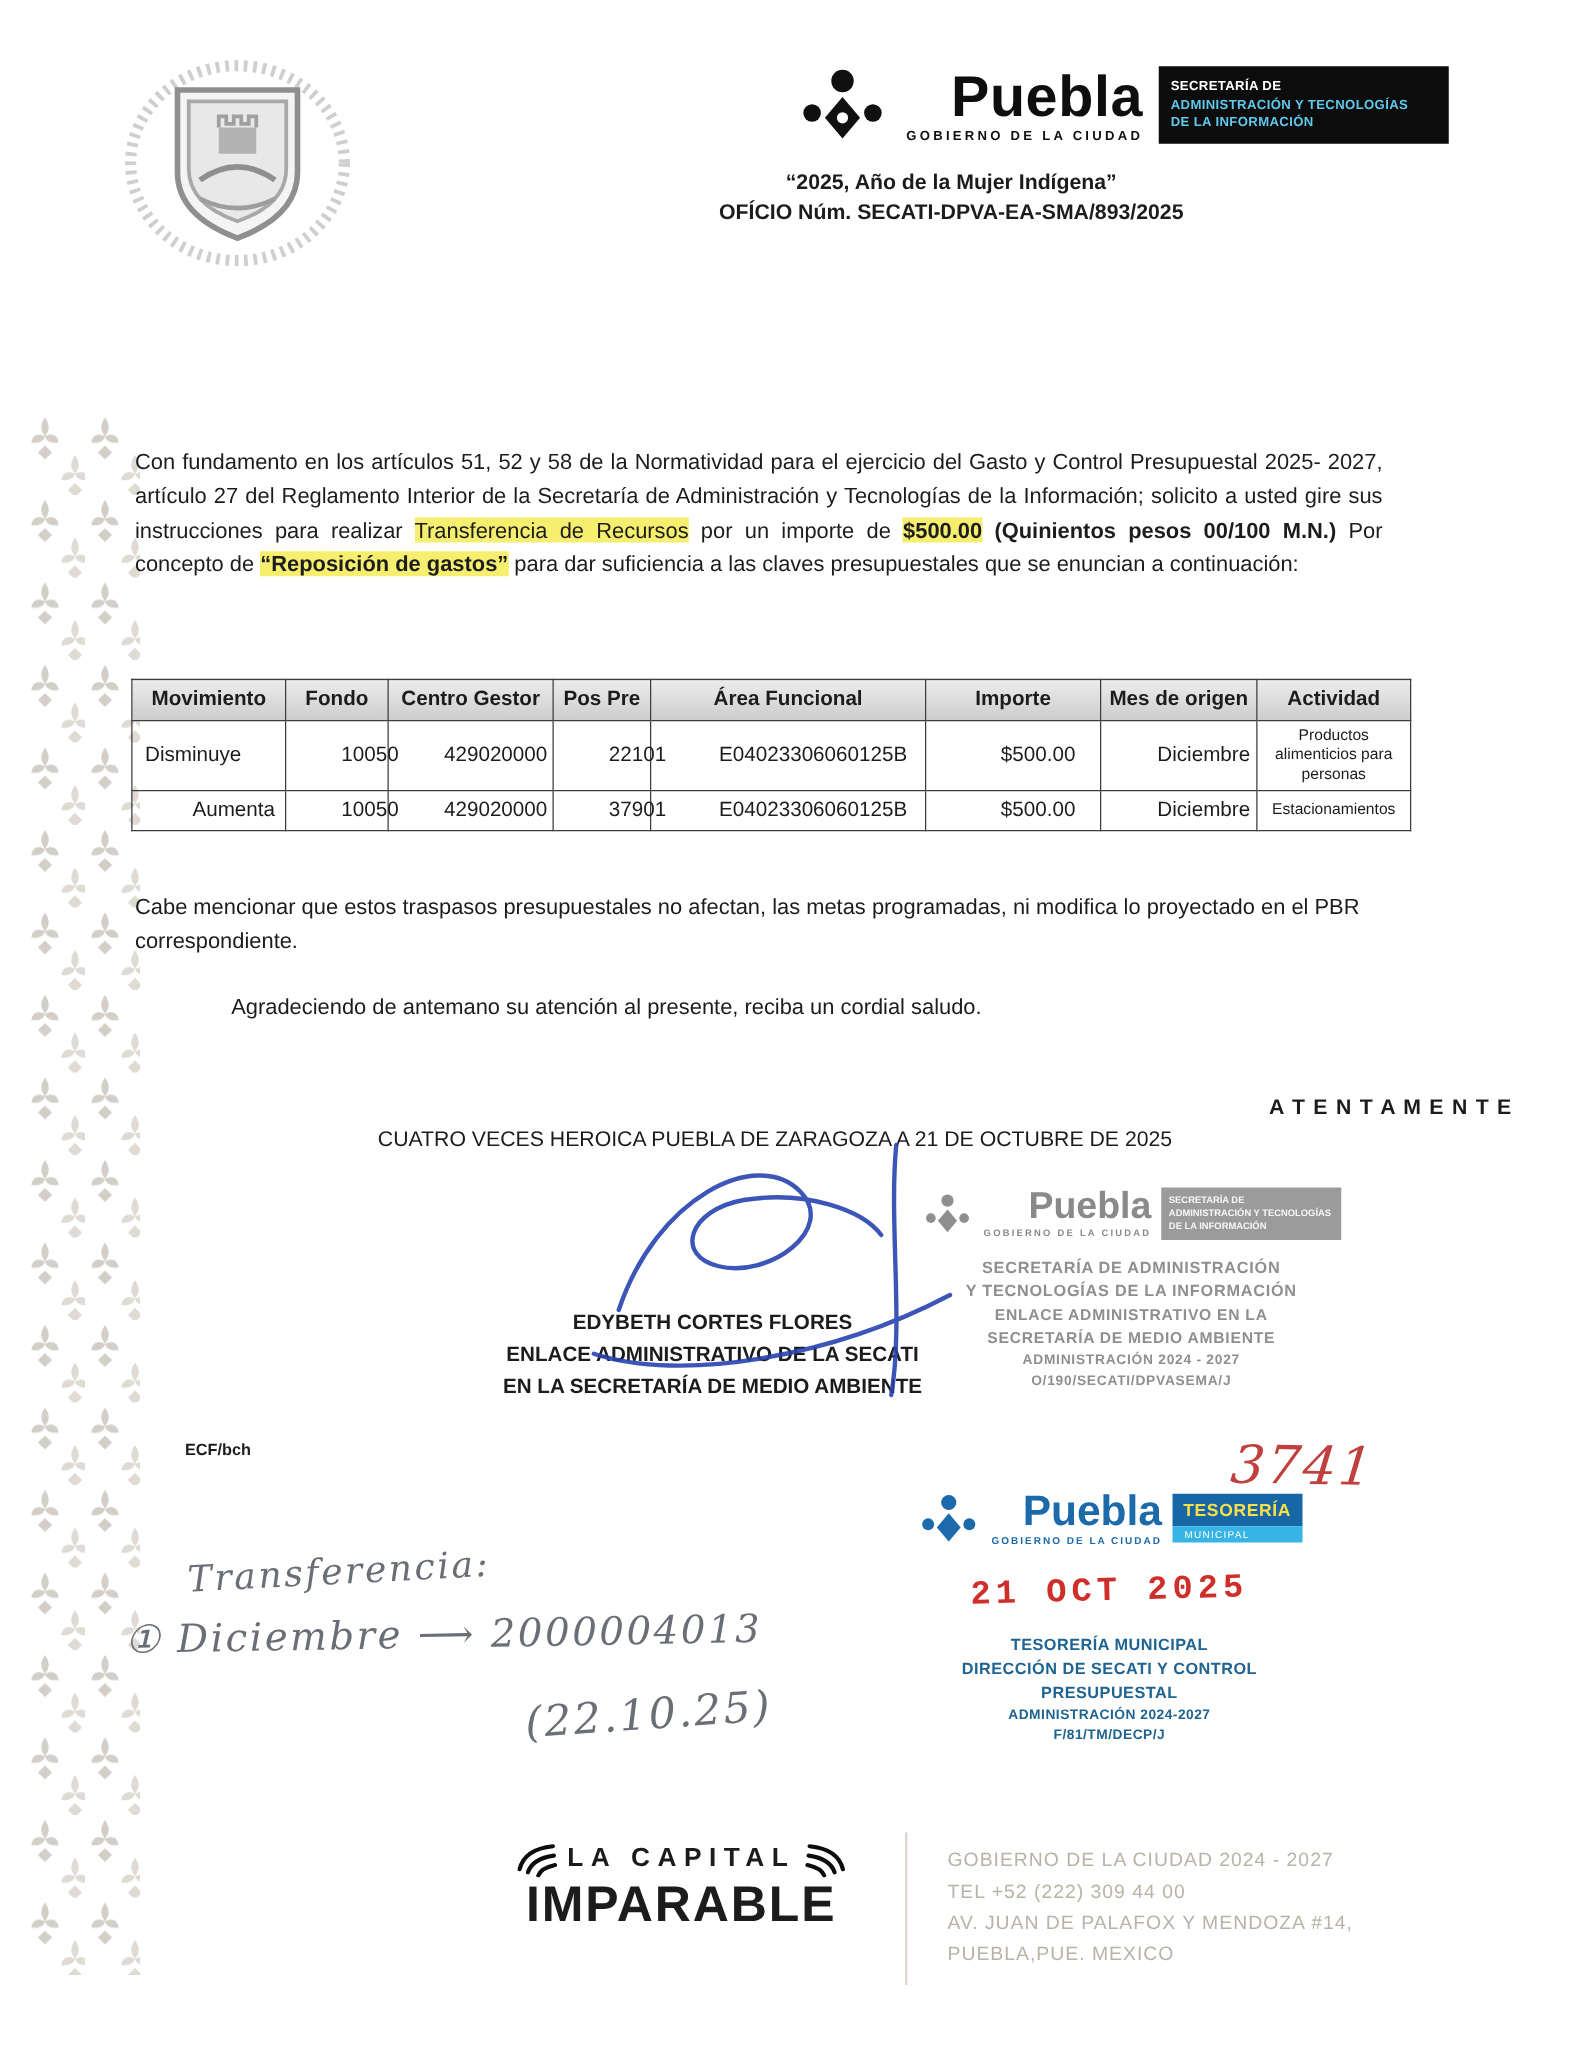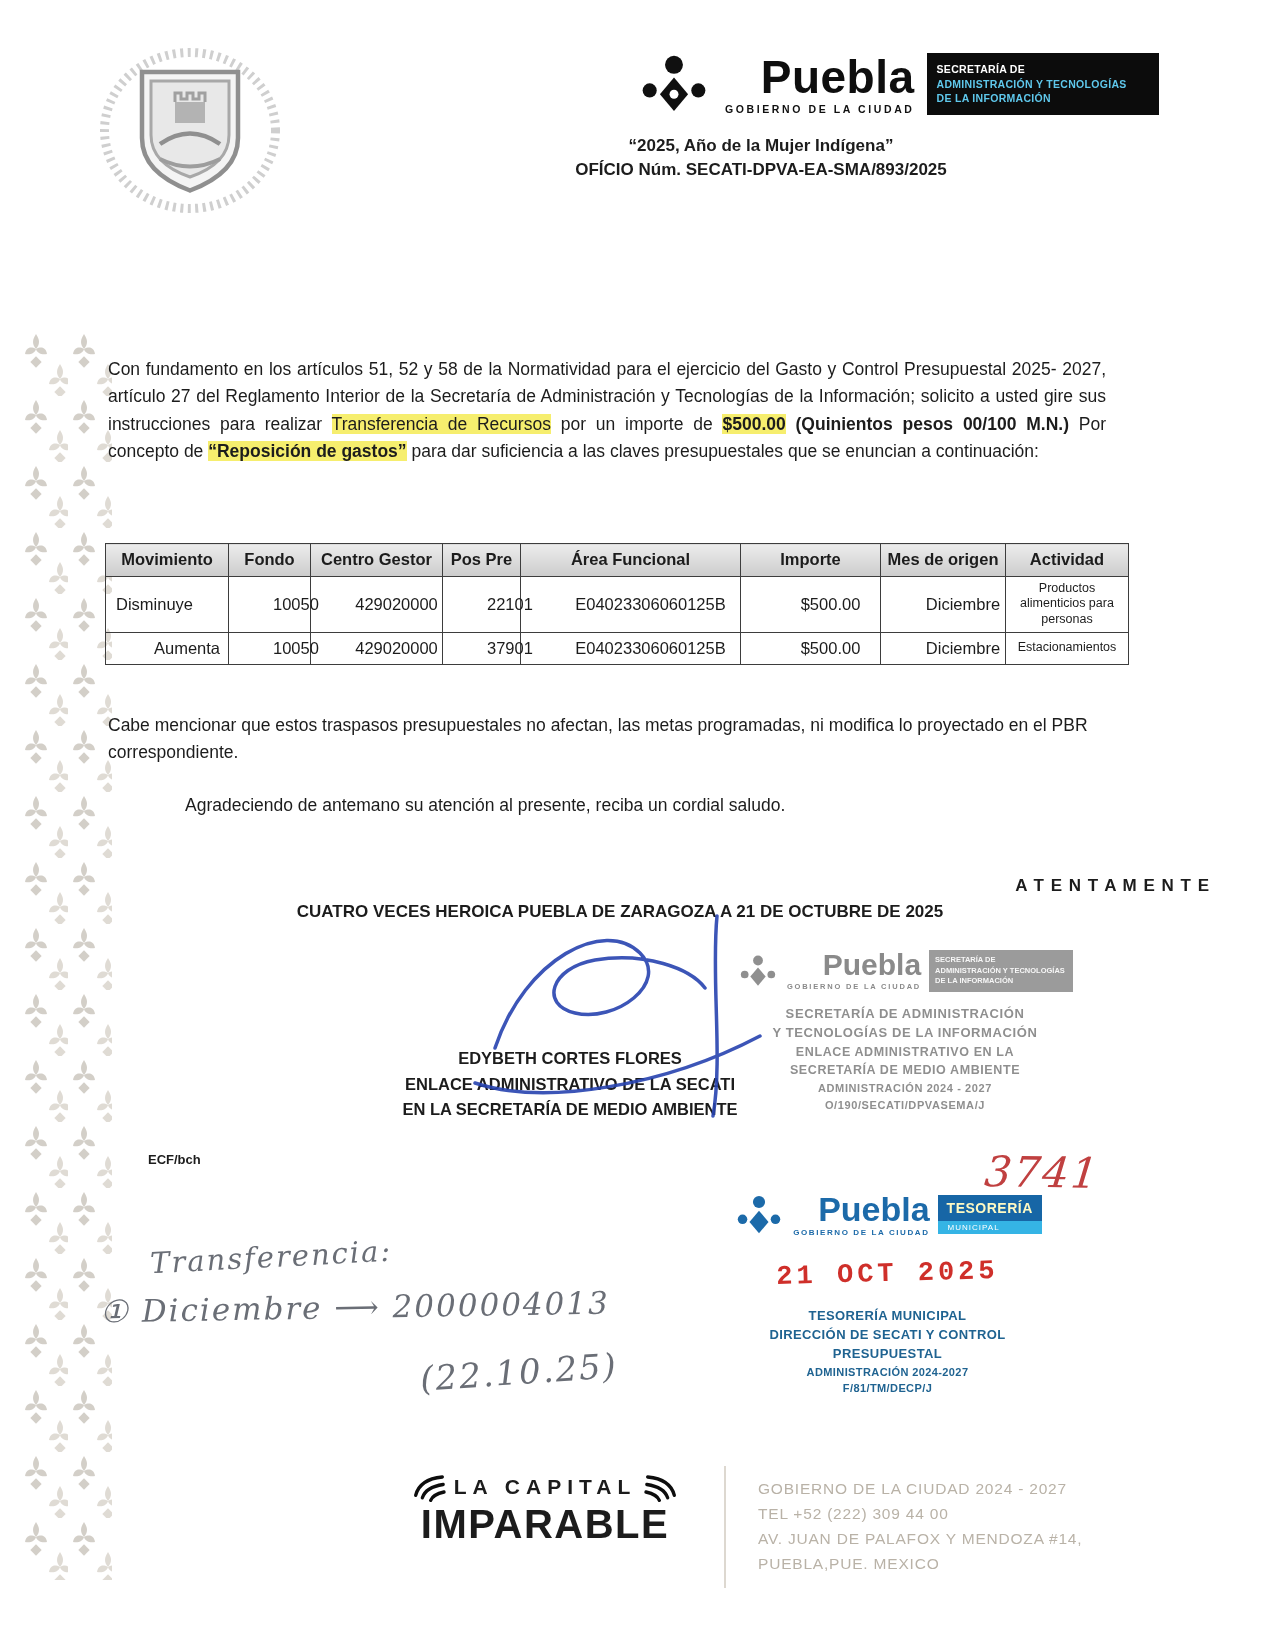--- a/index.html
+++ b/index.html
@@ -41,21 +41,21 @@
   .doc-table td{font-size:16.5px;padding-left:44px;}
   .doc-table td.left{text-align:left;padding-left:10px;}
   .doc-table td.small{font-size:12.5px;line-height:1.25;padding:4px 2px;}
   .doc-table tr.r1 td{padding-top:12px;padding-bottom:12px;}
   .doc-table tr.r1 td.small{padding-top:4px;padding-bottom:4px;}
 
   .p2{position:absolute;left:108px;top:712px;width:1005px;font-size:17.5px;line-height:1.55;}
   .p3{position:absolute;left:185px;top:795px;width:900px;font-size:17.5px;}
 
   .atentamente{position:absolute;left:30px;top:876px;width:1180px;text-align:right;font-size:17px;font-weight:700;letter-spacing:1px;}
-  .place-date{position:absolute;left:30px;top:902px;width:1180px;text-align:center;font-size:17px;font-weight:700;}
+  .place-date{position:absolute;left:30px;top:902px;width:1180px;text-align:center;font-size:17px;font-weight:400;}
 
   .signature-svg{position:absolute;left:455px;top:898px;z-index:6;}
 
   .secati-stamp{position:absolute;left:705px;top:950px;width:400px;color:#8f8f8f;z-index:3;}
   .st-logo-row{display:flex;align-items:center;gap:8px;justify-content:center;}
   .st-name-col{display:flex;flex-direction:column;align-items:flex-end;}
   .st-name{font-size:30px;font-weight:900;line-height:1;color:#8a8a8a;}
   .st-tagline{font-size:7.5px;font-weight:700;letter-spacing:1.8px;color:#8a8a8a;margin-top:2px;}
   .st-badge{background:#9b9b9b;color:#f7f7f7;width:132px;padding:5px 6px;font-size:7.5px;font-weight:700;line-height:1.4;}
   .st-lines{margin-top:12px;text-align:center;font-weight:700;letter-spacing:.6px;}
@@ -71,21 +71,21 @@
   .folio{position:absolute;left:985px;top:1148px;font-size:42px;color:#c04040;
          font-family:"DejaVu Serif", serif;font-style:italic;transform:skewX(-5deg) rotate(1deg);letter-spacing:2px;}
 
   .tes-stamp{position:absolute;left:715px;top:1192px;width:345px;text-align:center;z-index:2;}
   .tes-logo-row{display:flex;align-items:center;gap:8px;justify-content:center;}
   .tes-icon{color:#1c6aa9;}
   .tes-name-col{display:flex;flex-direction:column;align-items:flex-end;}
   .tes-name{font-size:34px;font-weight:900;line-height:1;color:#1c6aa9;}
   .tes-tagline{font-size:8px;font-weight:700;letter-spacing:1.6px;color:#1c6aa9;margin-top:2px;}
   .tes-box{display:flex;flex-direction:column;}
-  .tes-box-title{background:#1766a6;color:#fef9c3;font-size:14px;font-weight:800;padding:5px 9px;letter-spacing:.5px;}
+  .tes-box-title{background:#1766a6;color:#fde047;font-size:14px;font-weight:800;padding:5px 9px;letter-spacing:.5px;}
   .tes-box-sub{background:#35b4e5;color:#ffffff;font-size:8px;font-weight:400;padding:2px 10px;text-align:left;letter-spacing:1px;}
   .tes-date{margin-top:22px;color:#cf2f2a;font-family:"Liberation Mono", monospace;font-weight:700;
             font-size:27px;letter-spacing:4px;transform:rotate(-1.5deg);}
   .tes-lines{margin-top:18px;color:#1f6391;font-weight:700;letter-spacing:.4px;}
   .tes-m{font-size:13px;line-height:1.45;}
   .tes-s{font-size:11px;line-height:1.5;}
 
   .note{position:absolute;color:#6a6e76;font-family:"DejaVu Serif", serif;font-style:italic;letter-spacing:2px;}
   .note1{left:150px;top:1240px;font-size:29px;transform:rotate(-3deg);}
   .note2{left:100px;top:1288px;font-size:31px;transform:rotate(-1deg);width:620px;}

